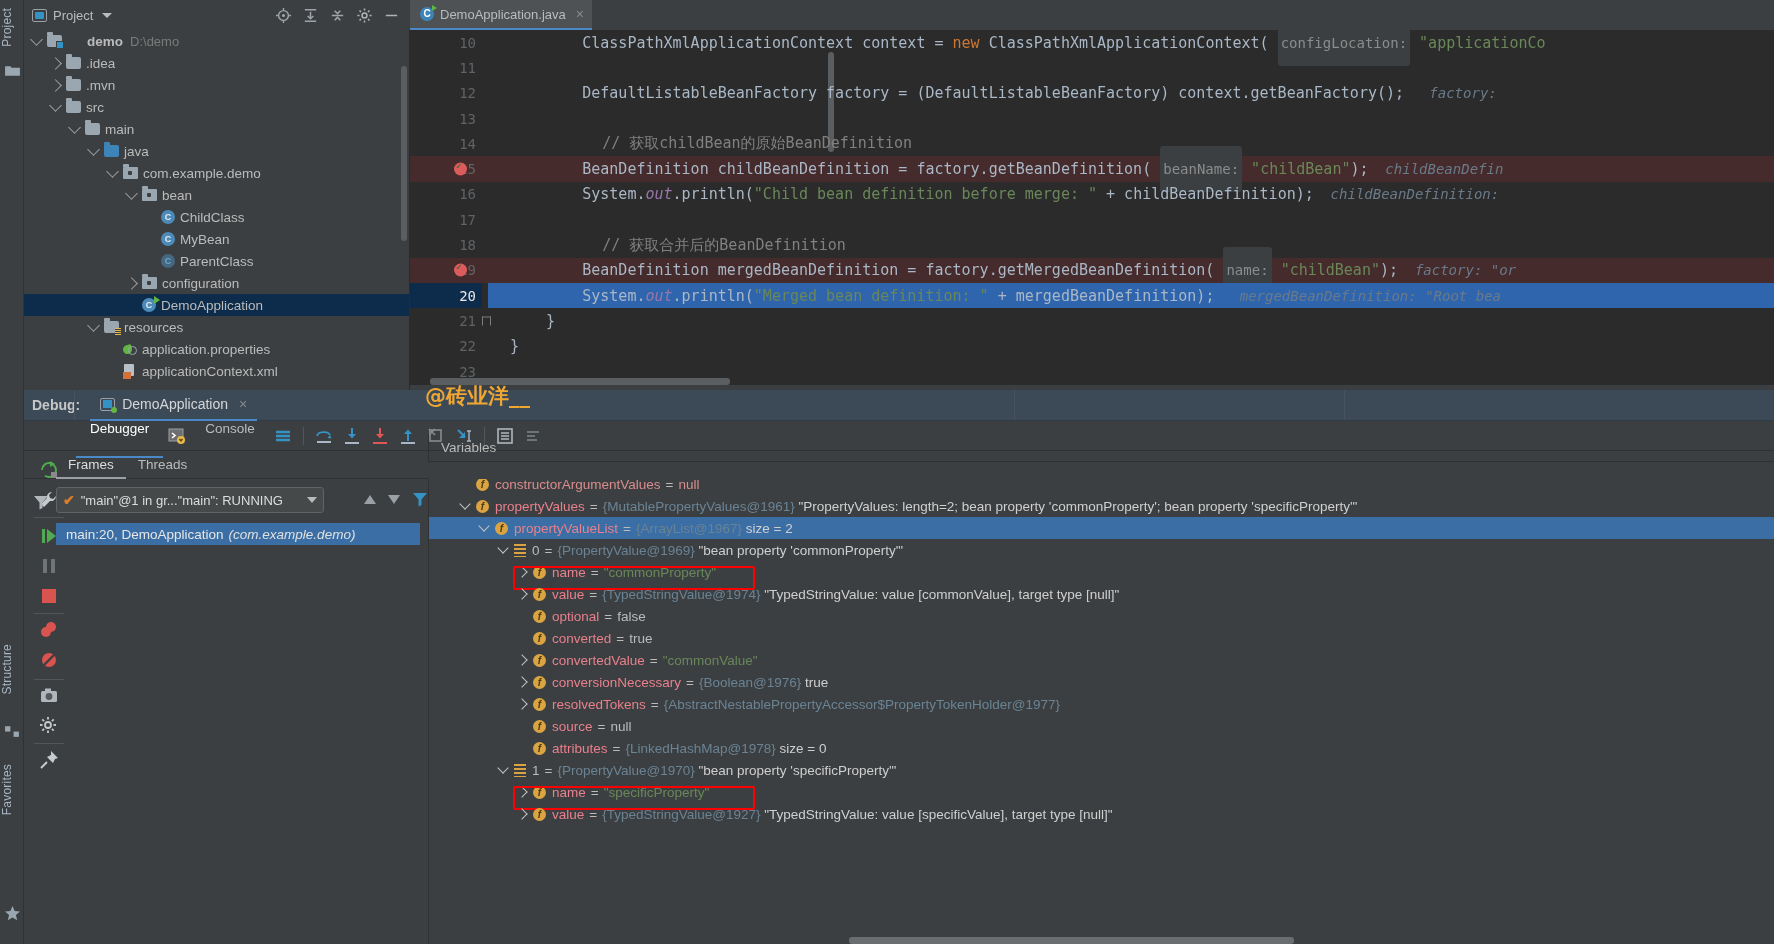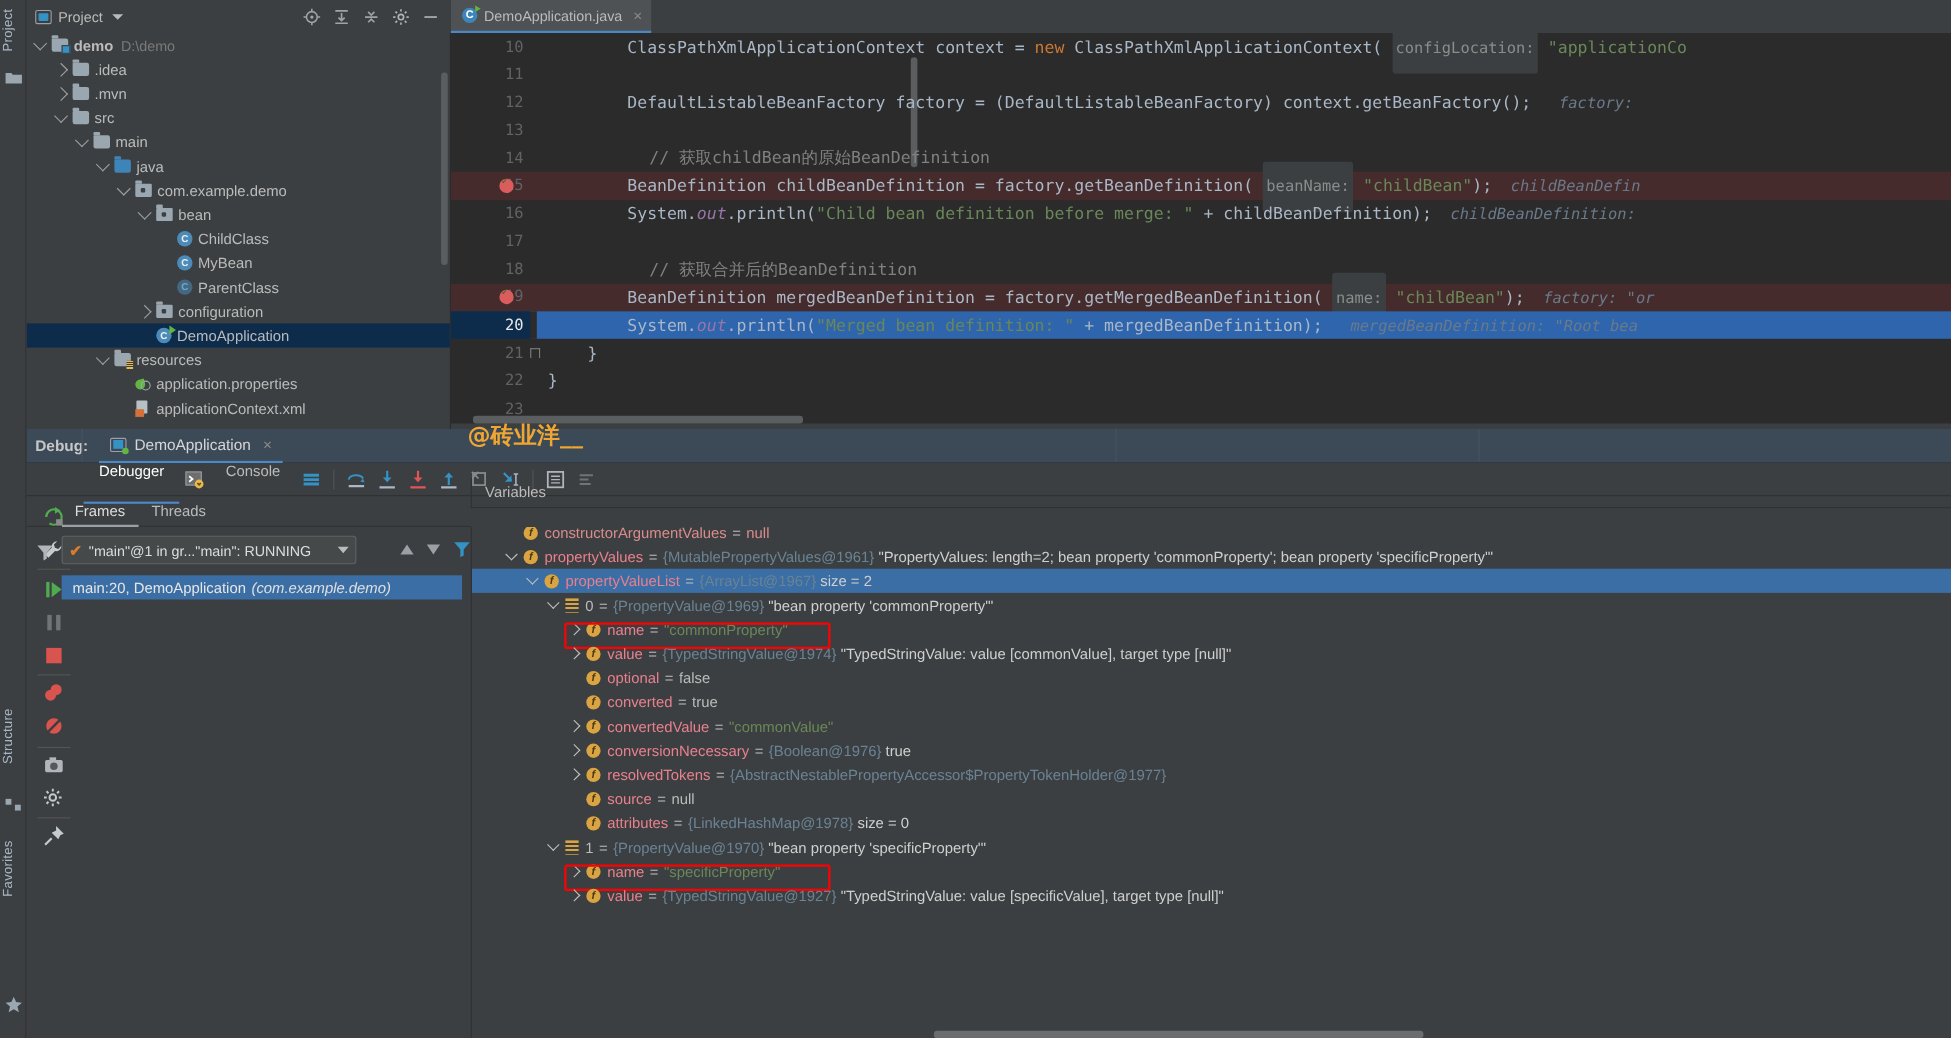--- a/index.html
+++ b/index.html
@@ -100,33 +100,33 @@
     content:""; position:absolute; right:-4px; top:-2px;
     border-left: 6px solid #62b543; border-top: 4px solid transparent; border-bottom: 4px solid transparent;
   }
   .propsicon{width:14px;height:14px;flex:0 0 auto;margin-right:5px;position:relative;}
   .propsicon:before{content:"";position:absolute;left:0;top:3px;width:9px;height:9px;background:#62b543;border-radius:50% 10% 50% 50%;transform:rotate(-15deg);}
   .propsicon:after{content:"";position:absolute;right:0;top:4px;width:7px;height:7px;border:1.5px solid #9aa7b0;border-radius:50%;}
   .xmlicon{width:14px;height:15px;flex:0 0 auto;margin-right:5px;position:relative;}
   .xmlicon:before{content:"";position:absolute;left:1px;top:0;width:10px;height:12px;background:#b7c0c7;border-radius:1px;}
   .xmlicon:after{content:"";position:absolute;left:0;bottom:0;width:8px;height:7px;background:#d2713a;color:#fff;font-size:6px;}
   .dimtext { color: #7a7a7a; margin-left: 7px; font-size: 13px;}
-  .bold { font-weight: bold; }
+  .bold { font-weight: bold; margin-left: 20px; }
 
   
   .proj-sb { position:absolute; right:2px; top:36px; width:6px; height:175px; background:#5b5e60; border-radius:3px; }
 
   
   .editor {
     position: absolute; left: 410px; top: 30px; right: 0; height: 355px;
     background: #2b2b2b; overflow: hidden;
     font-family: "DejaVu Sans Mono", "Liberation Mono", monospace;
     font-size: 15px;
   }
-  .eline { height: 25.3px; display: flex; align-items: center; position: relative; white-space: pre;}
+  .eline { height: 25.3px; display: flex; align-items: center; position: relative; white-space: pre; gap: 12px;}
   .eline.brk { background: #452b2b; }
   .eline.cur { background: #2f65ad; }
   .gutter {
     width: 78px; flex: 0 0 auto; display:flex; align-items:center; justify-content: flex-end;
     color: #606366; font-size: 14px; padding-right: 6px; position: relative; height:100%;
   }
   .eline.cur .gutter { color: #e8e8e8; background:#2b2b2b;}
   .eline.cur .gutter-in { background: #0d2c4b; }
   .gutter-in { width:100%; height:100%; display:flex; align-items:center; justify-content:flex-end; padding-right:6px;}
   .bpdot {

